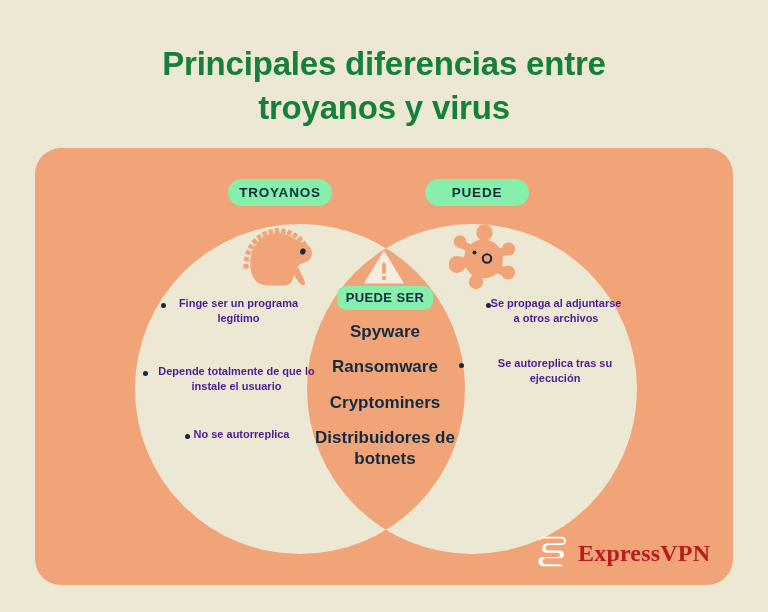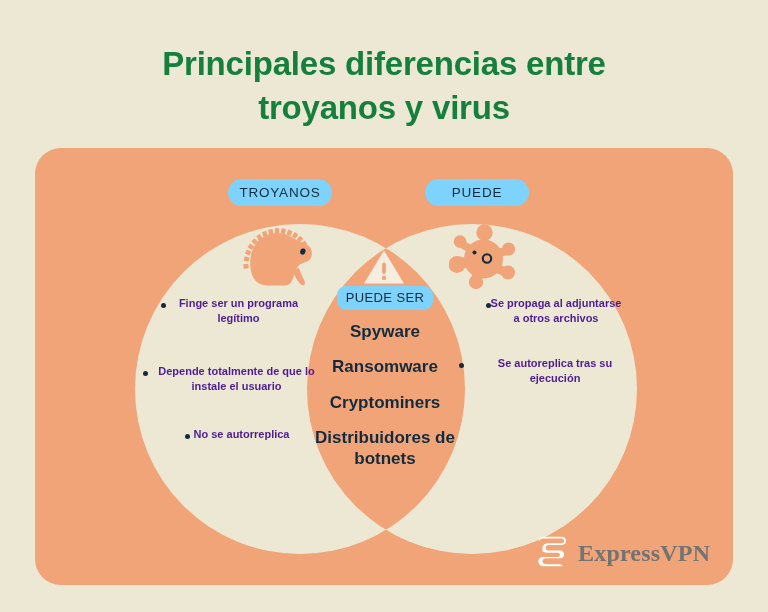--- a/index.html
+++ b/index.html
@@ -54,24 +54,24 @@
     position: absolute;
     left: 0; top: 0;
     width: 768px;
     height: 612px;
     pointer-events: none;
   }
 
   
   .pill {
     position: absolute;
-    background: #7dd3fc;
+    background: #86efac;
     color: #122b3e;
     font-size: 13.5px;
-    font-weight: normal;
+    font-weight: bold;
     letter-spacing: 0.8px;
     border-radius: 16px;
     height: 27px;
     line-height: 27px;
     text-align: center;
     white-space: nowrap;
   }
   #pill-troyanos {
     left: 228px;
     top: 179px;
@@ -164,21 +164,21 @@
   
   #logo {
     position: absolute;
     left: 536px;
     top: 536px;
     display: flex;
     align-items: center;
     gap: 9px;
   }
   #logo-text {
-    color: #737373;
+    color: #b91c1c;
     font-family: "Liberation Serif", serif;
     font-size: 24px;
     font-weight: bold;
     letter-spacing: 0.2px;
     white-space: nowrap;
   }
 </style>
 </head>
 <body>
 

